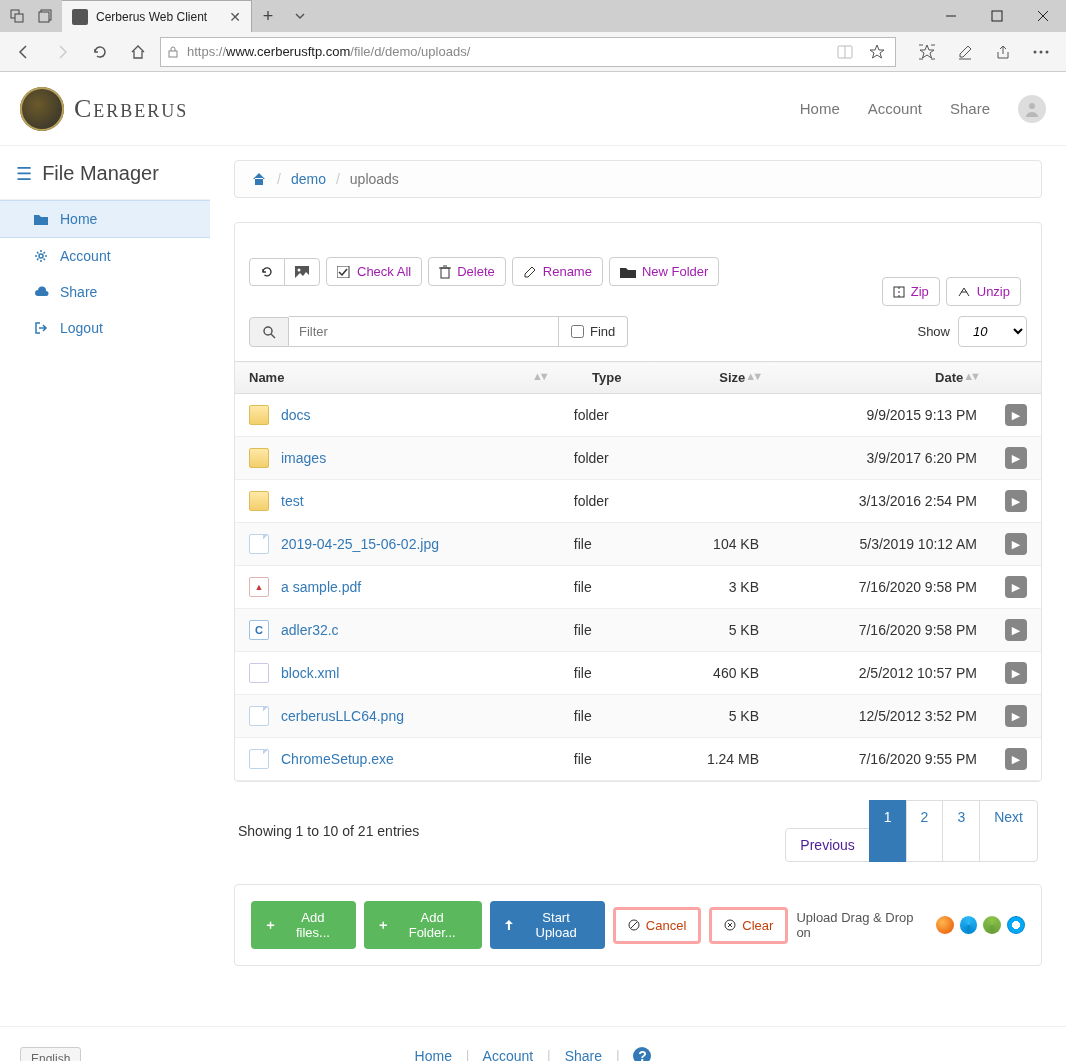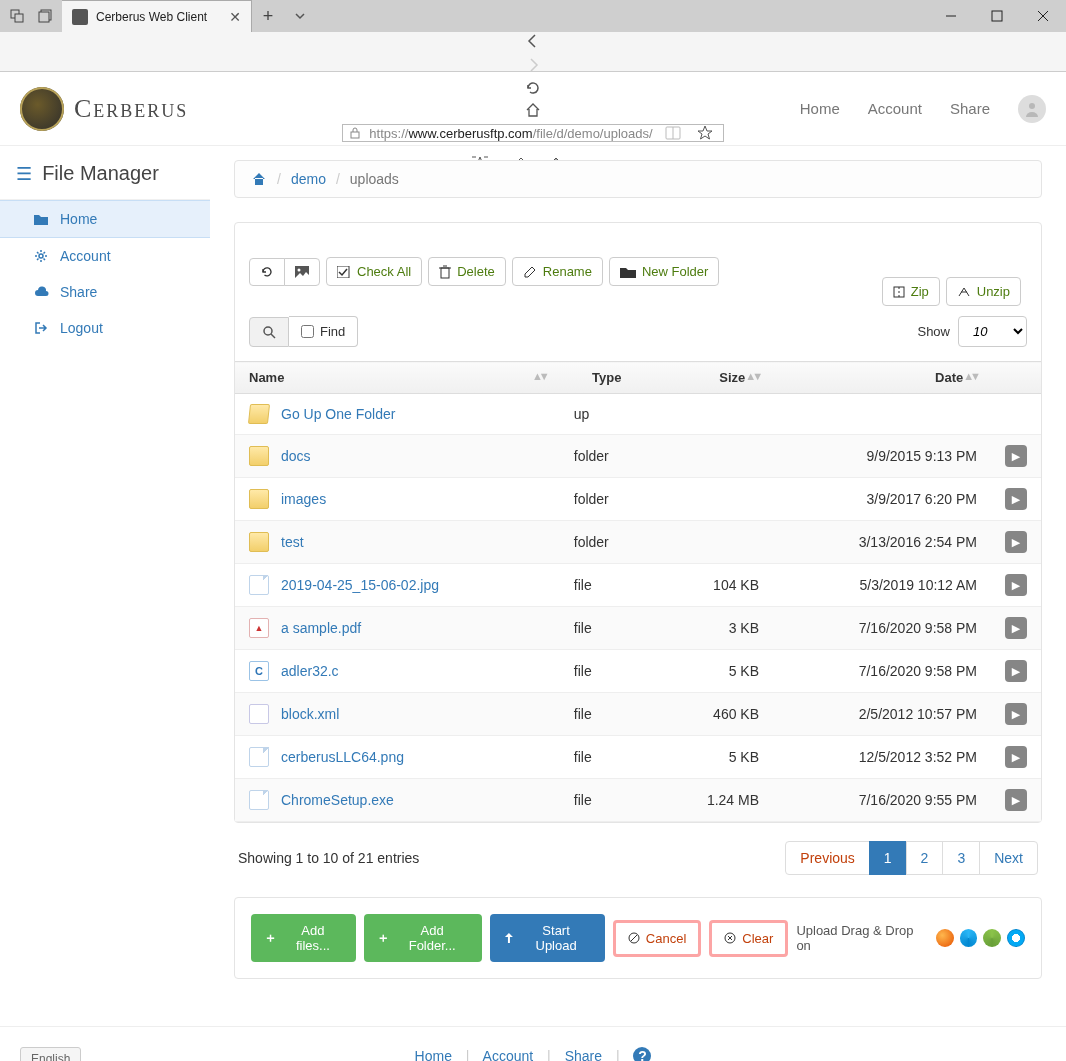--- a/index.html
+++ b/index.html
@@ -11,21 +11,21 @@
 .titlebar .edge-icon { width: 22px; height: 22px; display: flex; align-items: center; justify-content: center; color: #444;}
 .tab { background: #f5f5f5; display: flex; align-items: center; padding: 0 10px; gap: 8px; min-width: 190px; border-top: 1px solid #aaa; border-right: 1px solid #aaa;}
 .tab .favicon { width: 16px; height: 16px; background: #555; border-radius: 2px; }
 .tab .tab-title { flex: 1; font-size: 12px; color: #222;}
 .tab .tab-close { font-size: 14px; color: #555; }
 .new-tab { width: 32px; display: flex; align-items: center; justify-content: center; color: #444; font-size: 18px; }
 .tab-chevron { width: 32px; display: flex; align-items: center; justify-content: center; color: #444;}
 .win-controls { margin-left: auto; display: flex; }
 .win-controls div { width: 46px; display: flex; align-items: center; justify-content: center; font-size: 12px; color: #222; }
 
-.navbar { height: 40px; background: #f5f5f5; border-bottom: 1px solid #ccc; display: flex; align-items: center; padding: 0 8px; gap: 6px; flex-direction: column;}
+.navbar { height: 40px; background: #f5f5f5; border-bottom: 1px solid #ccc; display: flex; align-items: center; padding: 0 8px; gap: 6px;}
 .nav-icon { width: 32px; height: 32px; display: flex; align-items: center; justify-content: center; color: #555; font-size: 15px; }
 .nav-icon.disabled { color: #bbb; }
 .addressbar { flex: 1; height: 30px; background: #fff; border: 1px solid #bbb; display: flex; align-items: center; padding: 0 6px; gap: 8px;}
 .addressbar .lock { color: #888; font-size: 12px;}
 .addressbar .url { flex: 1; font-size: 13px; color: #222;}
 .addressbar .url .gray { color: #888; }
 .addr-icon { width: 24px; display: flex; justify-content: center; color: #777;}
 .right-icons { display: flex; gap: 4px; padding-left: 8px;}
 .right-icons .nav-icon { width: 34px; }
 
@@ -50,21 +50,21 @@
 
 .breadcrumb { background: #fdfdfd; border: 1px solid #e4e4e4; border-radius: 4px; padding: 10px 16px; display: flex; align-items: center; gap: 10px; color: #777; font-size: 14px;}
 .breadcrumb a { color: #337ab7; text-decoration: none; }
 .breadcrumb .home-icon { color: #337ab7; font-size: 16px;}
 .breadcrumb .sep { color: #ccc; }
 
 .panel { border: 1px solid #e4e4e4; border-radius: 4px; margin-top: 24px; background: #fff; padding: 0;}
 
 .toolbar { display: flex; padding: 14px 14px 10px 14px; gap: 0; align-items: center;}
 .btn-group { display: inline-flex; margin-right: 6px;}
-.btn { border: 1px solid #ccc; background: #fff; padding: 6px 10px; font-size: 13px; color: #4d7c0f; cursor: pointer; display: inline-flex; align-items: center; gap: 6px; margin-left: -1px;}
+.btn { border: 1px solid #ccc; background: #fff; padding: 6px 10px; font-size: 13px; color: #a21caf; cursor: pointer; display: inline-flex; align-items: center; gap: 6px; margin-left: -1px;}
 .btn:first-child { border-top-left-radius: 4px; border-bottom-left-radius: 4px; margin-left: 0;}
 .btn:last-child { border-top-right-radius: 4px; border-bottom-right-radius: 4px;}
 .right-toolbar { margin-left: auto; display: flex; margin-top: 40px;}
 
 .filter-row { display: flex; align-items: center; padding: 0 14px 14px 14px; gap: 0;}
 .search-addon { border: 1px solid #ccc; background: #f1f1f1; padding: 7px 12px; border-top-left-radius: 4px; border-bottom-left-radius: 4px; color: #555;}
 .filter-input { border: 1px solid #ccc; border-left: none; padding: 7px 10px; width: 270px; font-size: 13px; background: #fff;}
 .find-btn { border: 1px solid #ccc; border-left: none; padding: 7px 12px; border-top-right-radius: 4px; border-bottom-right-radius: 4px; background: #fff; display: flex; align-items: center; gap: 6px;}
 .show-sel { margin-left: auto; display: flex; align-items: center; gap: 8px; color: #333;}
 .show-sel select { border: 1px solid #ccc; border-radius: 4px; padding: 6px 22px 6px 10px; background: #fff; font-size: 13px; font-style: italic;}
@@ -90,21 +90,21 @@
 .action-btn { width: 22px; height: 22px; border-radius: 4px; background: #868686; display: inline-flex; align-items: center; justify-content: center; color: #fff; font-size: 11px;}
 
 
 .table-footer { display: flex; align-items: center; padding: 18px 4px 10px 4px; justify-content: space-between;}
 .table-footer .info { color: #333; font-size: 14px;}
 .pagination { margin-left: auto; display: flex;}
 .page-btn { border: 1px solid #ddd; padding: 8px 14px; margin-left: -1px; color: #337ab7; background: #fff; cursor: pointer; font-size: 14px;}
 .page-btn.first { border-top-left-radius: 4px; border-bottom-left-radius: 4px; margin-left: 0;}
 .page-btn.last { border-top-right-radius: 4px; border-bottom-right-radius: 4px;}
 .page-btn.active { background: #337ab7; color: #fff; border-color: #337ab7;}
-.page-btn.disabled { color: #c2410c;}
+.page-btn.disabled { color: #4c1d95; margin-top: 28px;}
 
 
 .upload-panel { border: 1px solid #e4e4e4; border-radius: 4px; padding: 16px; margin-top: 12px; display: flex; align-items: center; gap: 8px;}
 .ubtn { padding: 8px 12px; border: 1px solid transparent; border-radius: 4px; font-size: 13px; cursor: pointer; display: inline-flex; align-items: center; gap: 6px; color: #fff;}
 .ubtn.green { background: #5cb85c;}
 .ubtn.blue { background: #337ab7;}
 .ubtn.white { background: #fff; color: #c2410c; border: 3px solid #fca5a5; padding-left: 12px;}
 .upload-note { margin-left: auto; color: #555; font-size: 13px; display: flex; align-items: center; gap: 6px; justify-content: space-between;}
 .browser-dot { width: 18px; height: 18px; border-radius: 50%; display: inline-block;}
 .bd-ff { background: radial-gradient(circle at 35% 35%, #ffb74d, #e65100);}
@@ -394,20 +394,21 @@
         </div>
       </div>
 
       <div class="filter-row">
         <span class="search-addon">
             <svg width="14" height="14" viewBox="0 0 14 14">
               <circle cx="6" cy="6" r="4" fill="none" stroke="#555" stroke-width="1.5"></circle>
               <line x1="9" y1="9" x2="13" y2="13" stroke="#555" stroke-width="1.5"></line>
             </svg>
           </span>
+        <input class="filter-input" placeholder="Filter" style="">
         <span class="find-btn">
             <input type="checkbox" style="">
             <span>Find</span>
           </span>
         <div class="show-sel">
           <span>Show</span>
           <select><option>10</option></select>
         </div>
       </div>
 
@@ -415,32 +416,20 @@
         <thead>
           <tr>
             <th><span>Name</span><span class="sort">▲▼</span></th>
             <th class="right" style="text-align:center"><span>Type</span></th>
             <th class="right"><span>Size</span> <span class="sort">▲▼</span></th>
             <th class="right"><span>Date</span> <span class="sort">▲▼</span></th>
             <th style="width:40px"></th>
           </tr>
         </thead>
         <tbody id="file-rows">
-            <tr>
-              <td>
-                <div class="name-cell">
-                  <span class="ficon folder-open"></span>
-                  <a href="#">Go Up One Folder</a>
-                </div>
-              </td>
-              <td>up</td>
-              <td class="td-right"></td>
-              <td class="td-right"></td>
-              <td style="text-align:center"></td>
-            </tr>
             <tr>
               <td>
                 <div class="name-cell">
                   <span class="ficon folder"></span>
                   <a href="#">docs</a>
                 </div>
               </td>
               <td>folder</td>
               <td class="td-right"></td>
               <td class="td-right">9/9/2015 9:13 PM</td>

